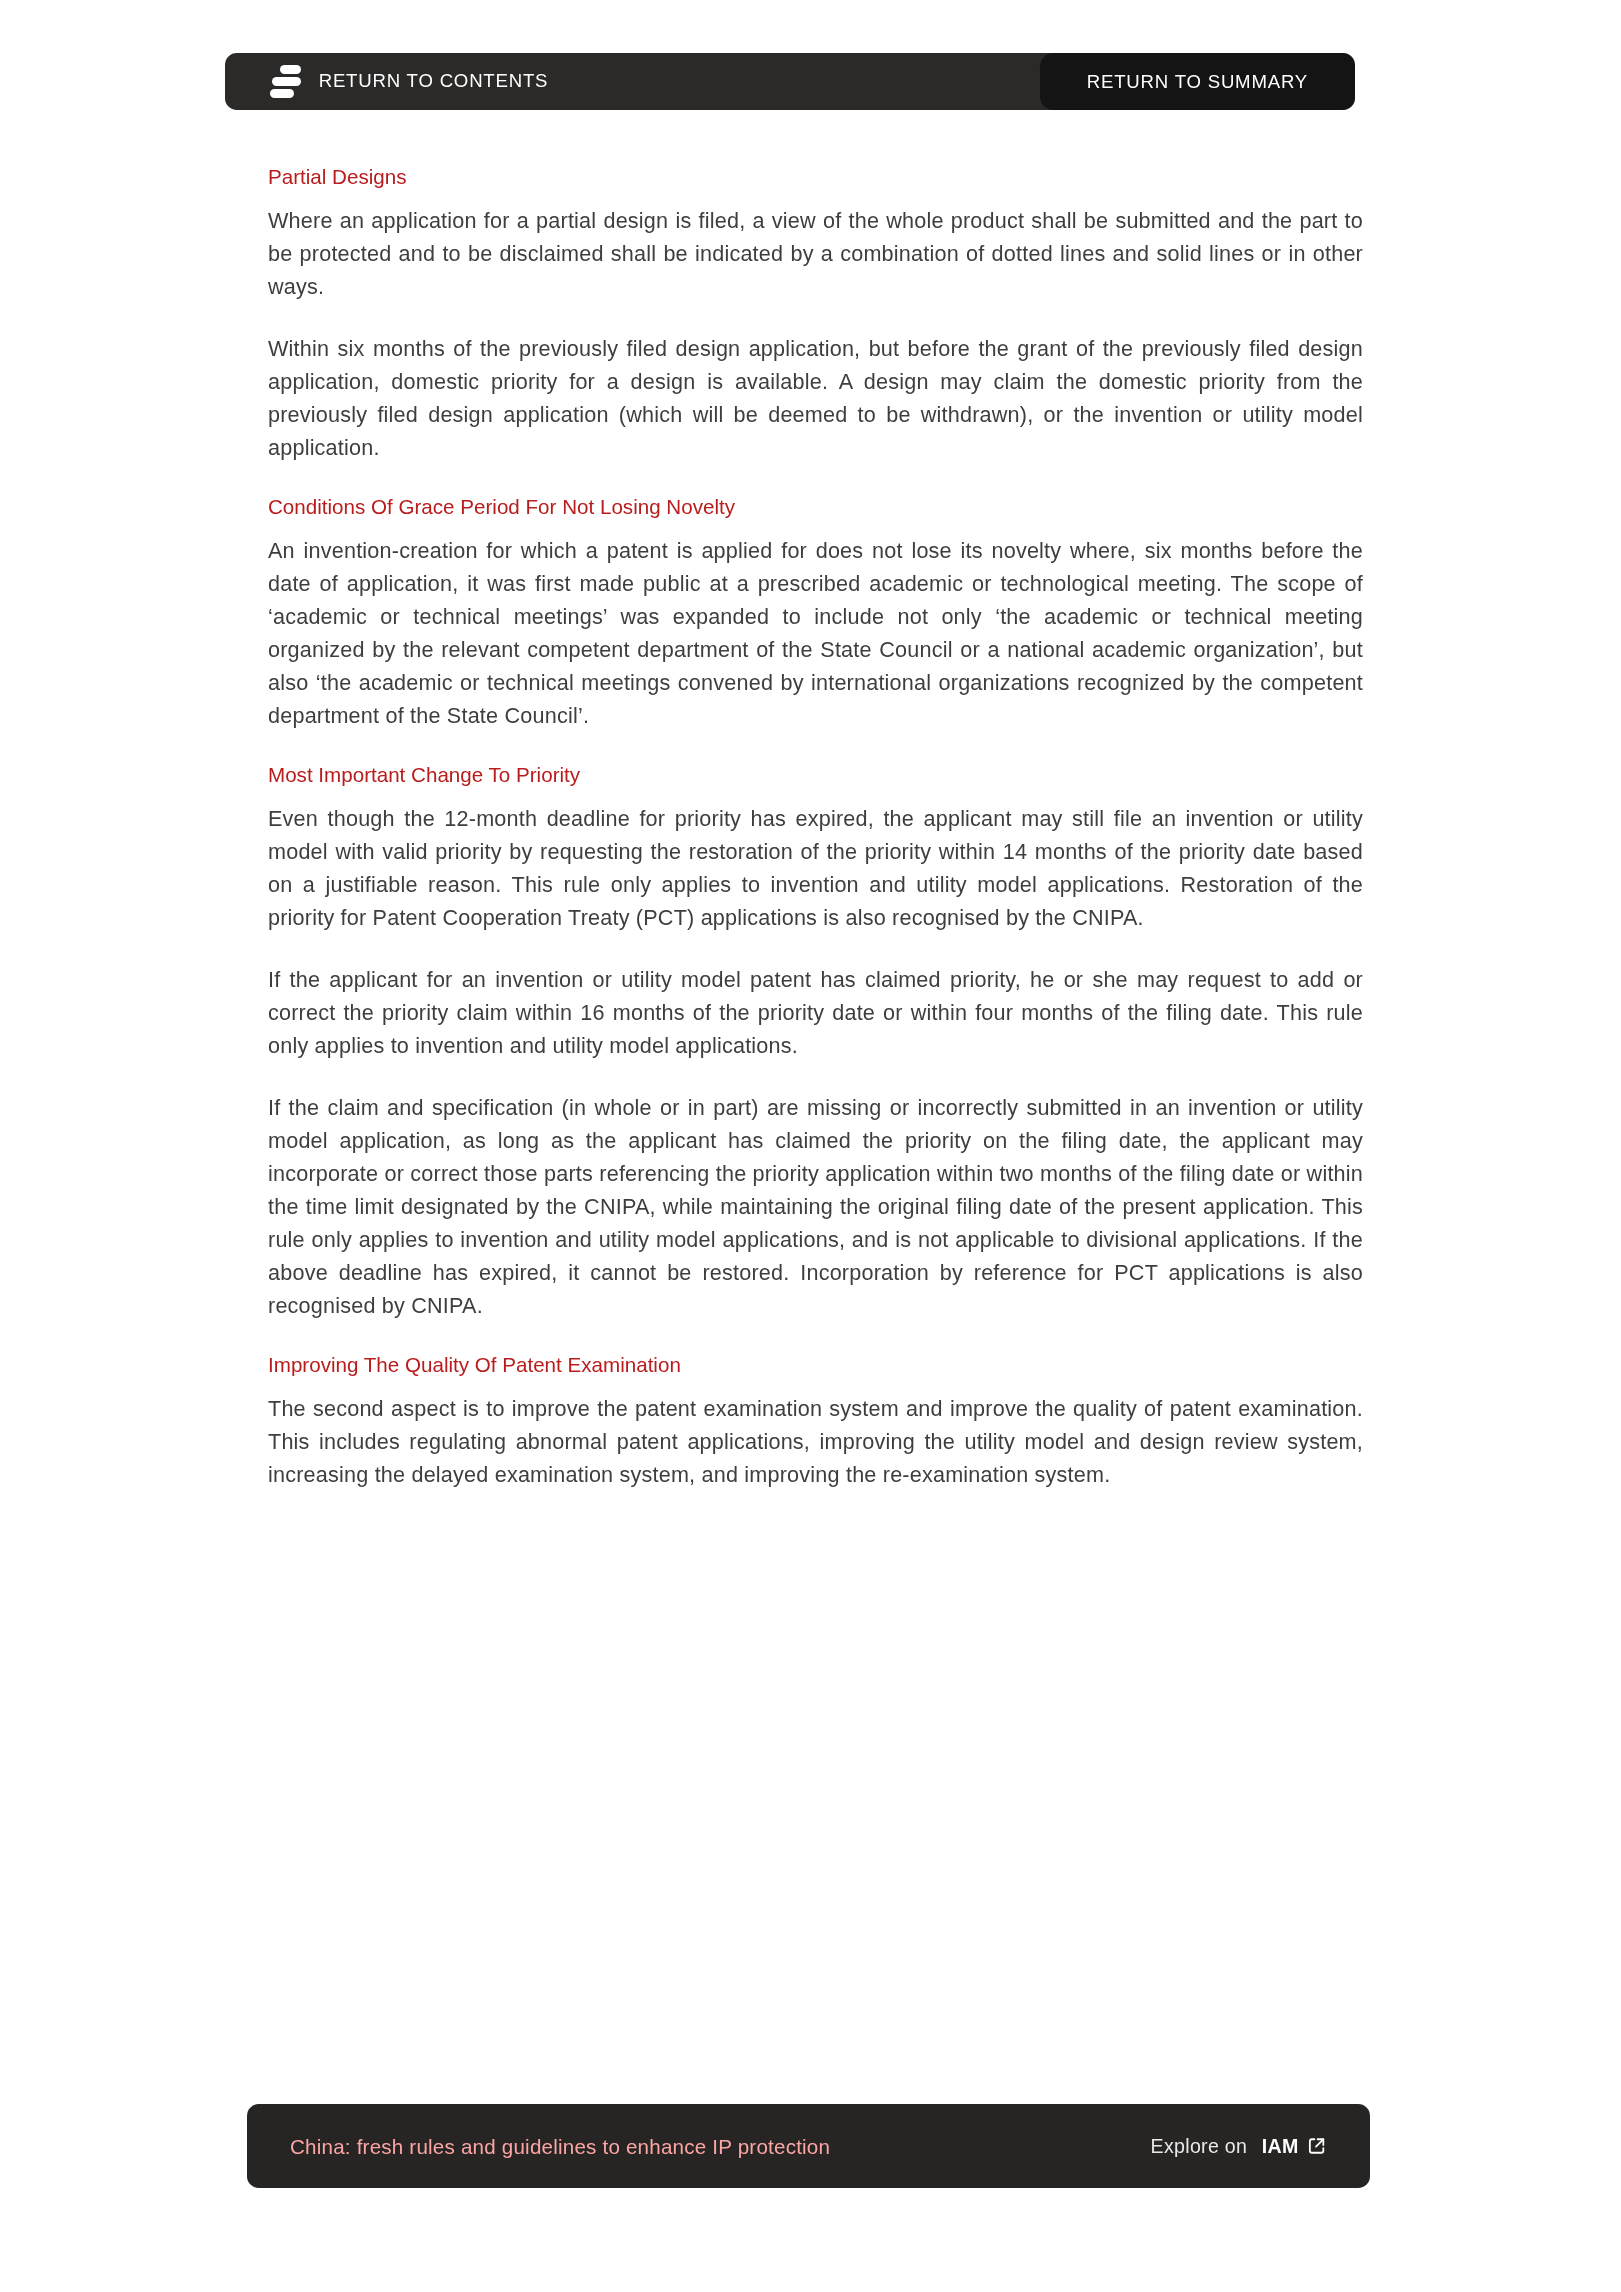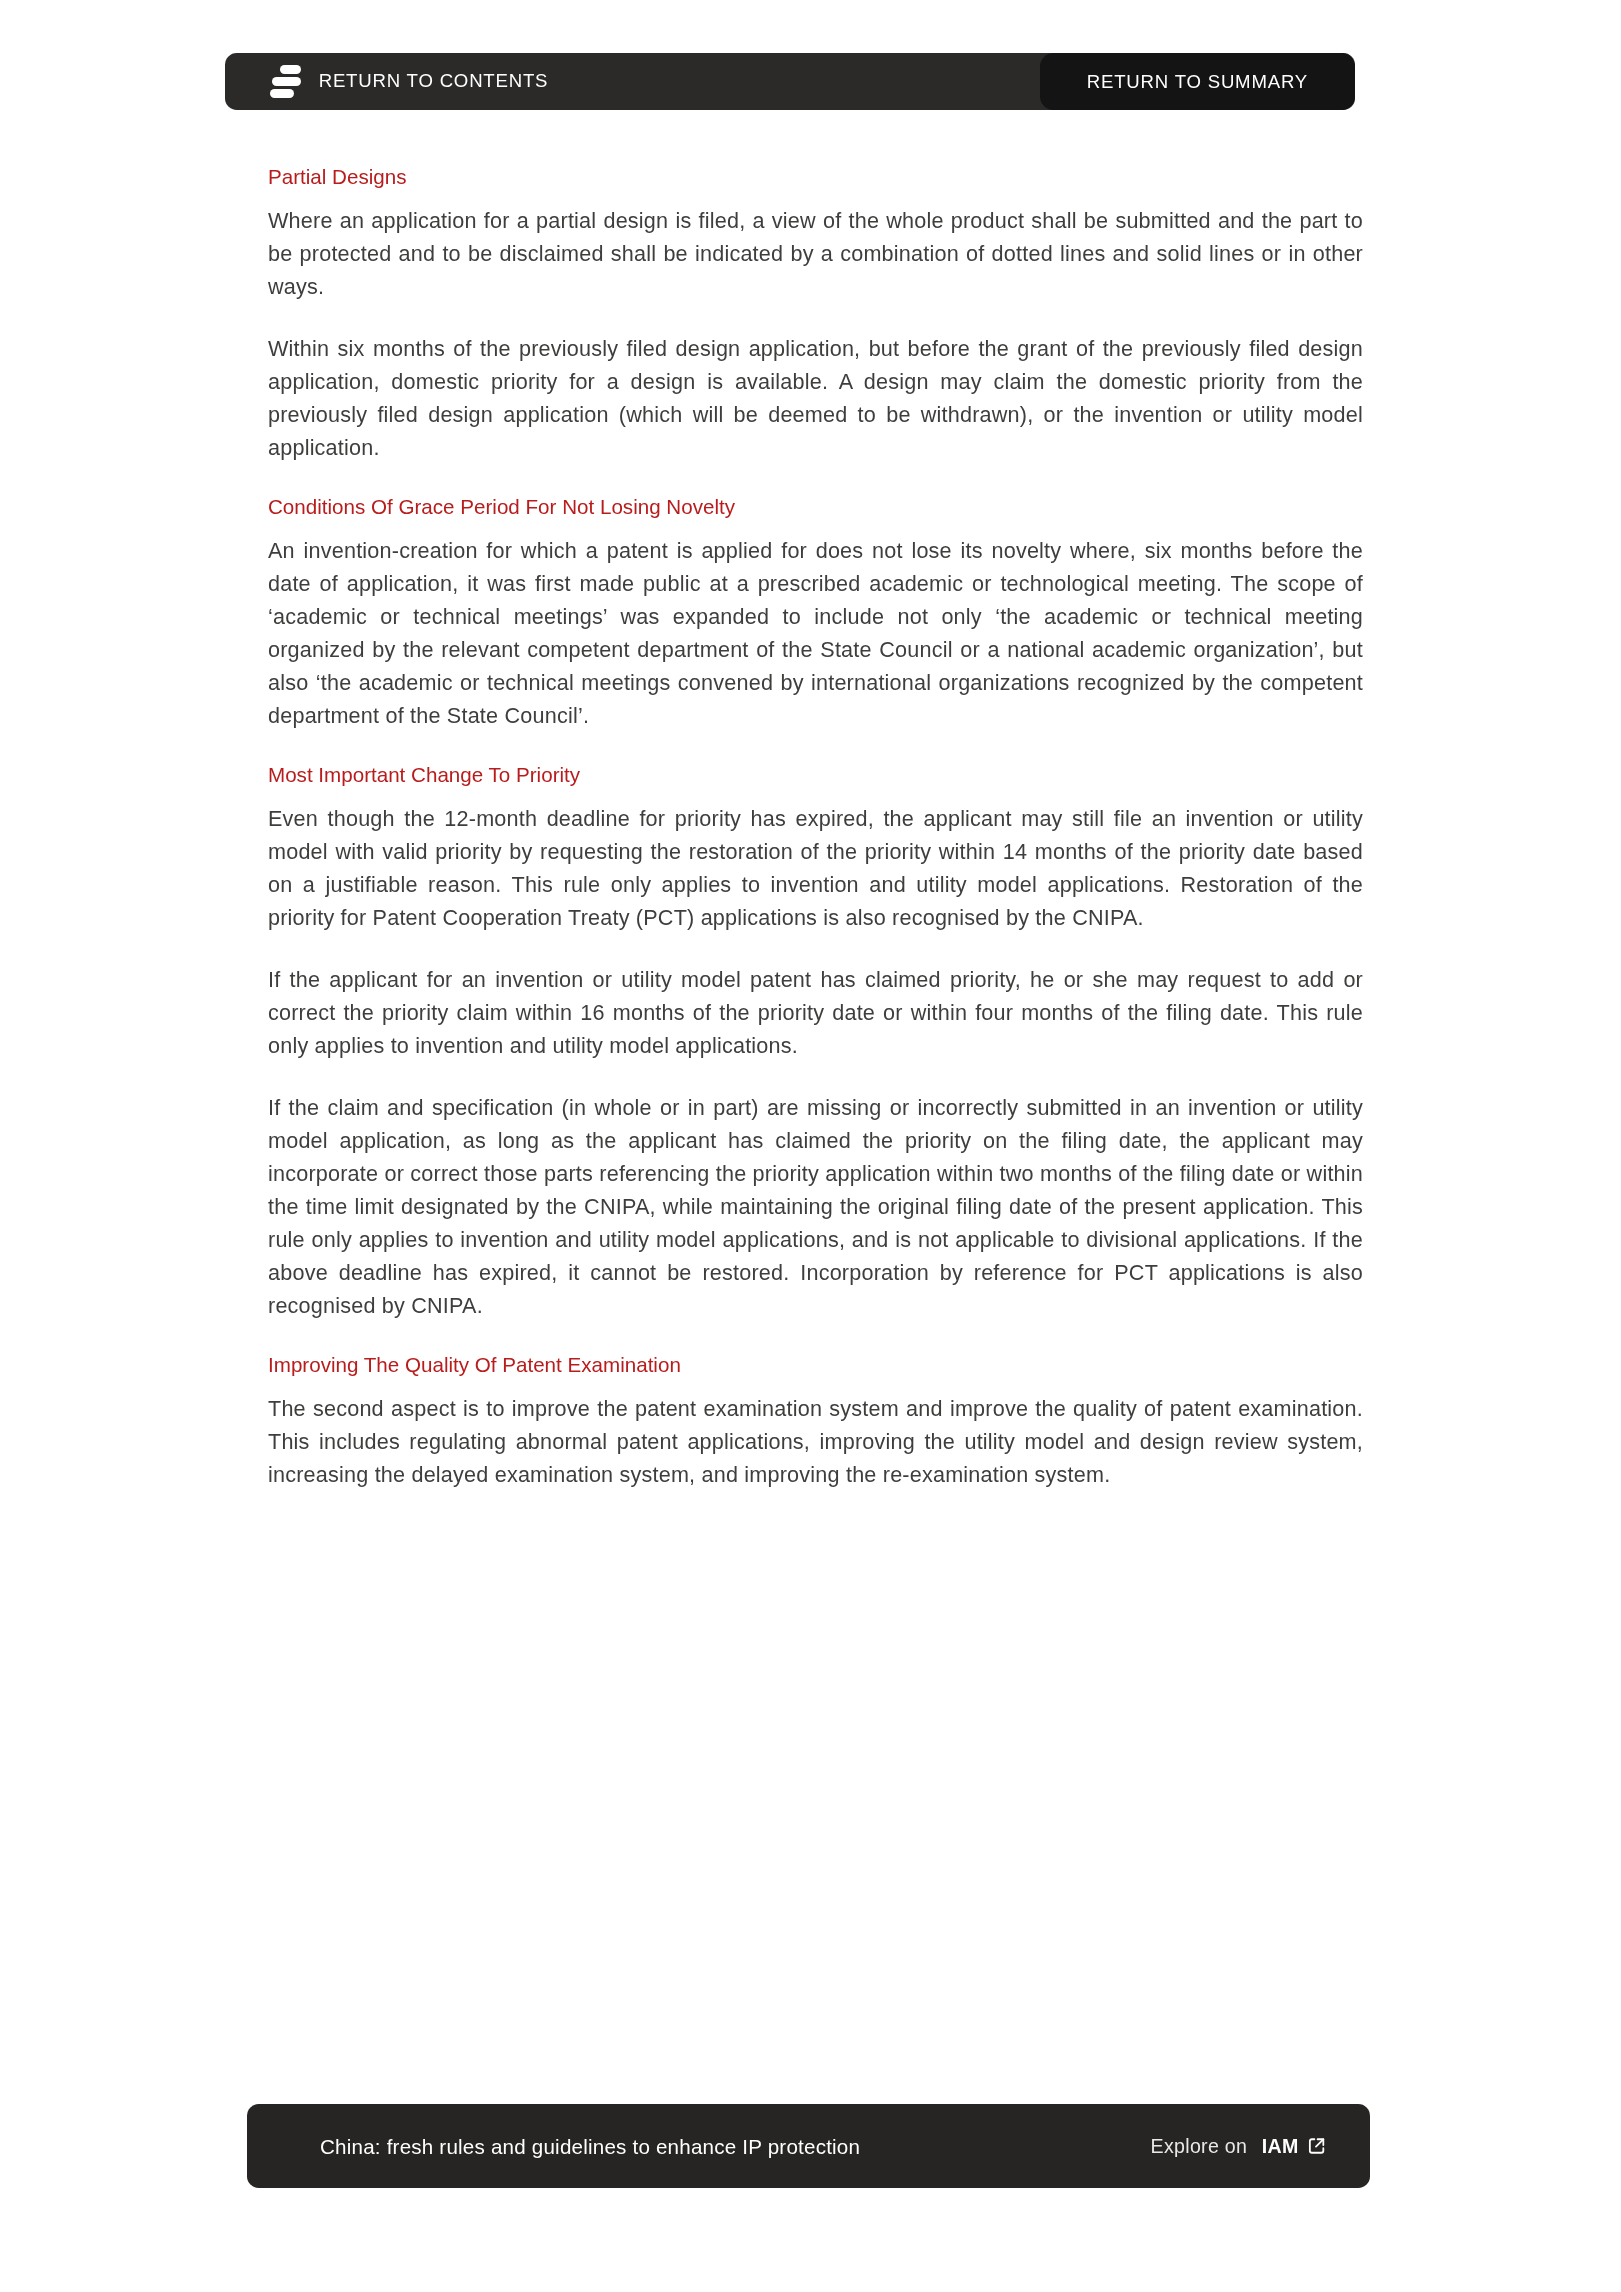--- a/index.html
+++ b/index.html
@@ -93,25 +93,24 @@
     width: 1123px; height: 84px;
     background: #262523;
     border-radius: 11.8px;
     display: flex;
     align-items: center;
     justify-content: space-between;
     padding: 0 43px;
     box-sizing: border-box;
   }
   .footer-title {
-    color: #ffffff;
+    color: #fca5a5;
     font-size: 20.6px;
     line-height: 29px;
     letter-spacing: 0.2px;
-    margin-left: 30px;
   }
   .explore-link {
     display: flex;
     align-items: center;
     gap: 8.8px;
     color: #e9e9e9;
     font-size: 19.6px;
     letter-spacing: 0.3px;
     text-decoration: none;
     cursor: pointer;

